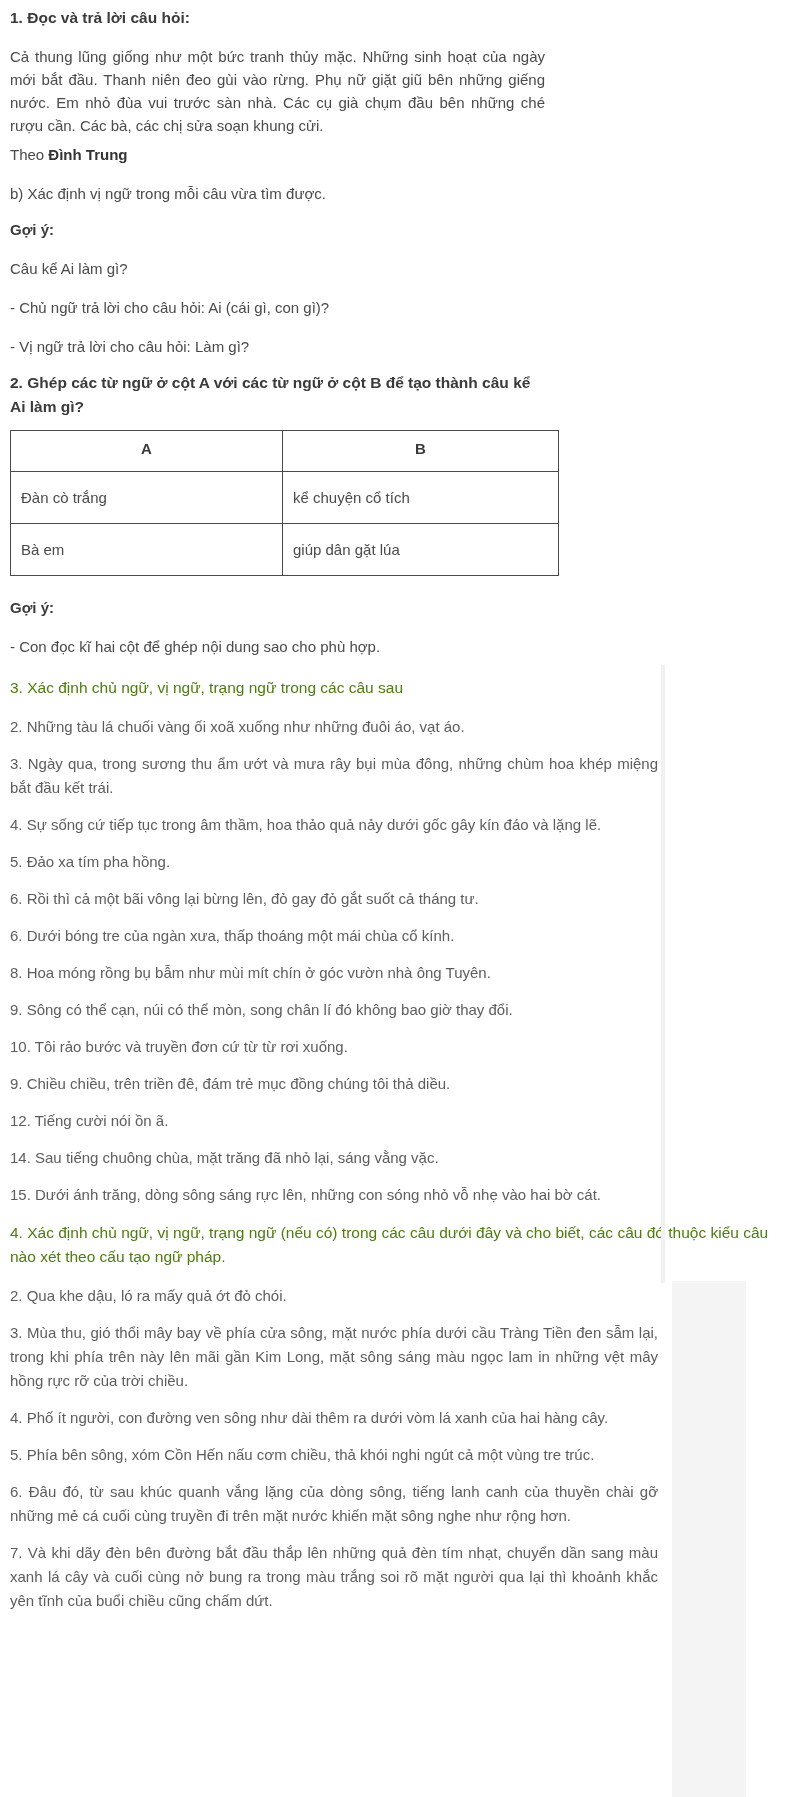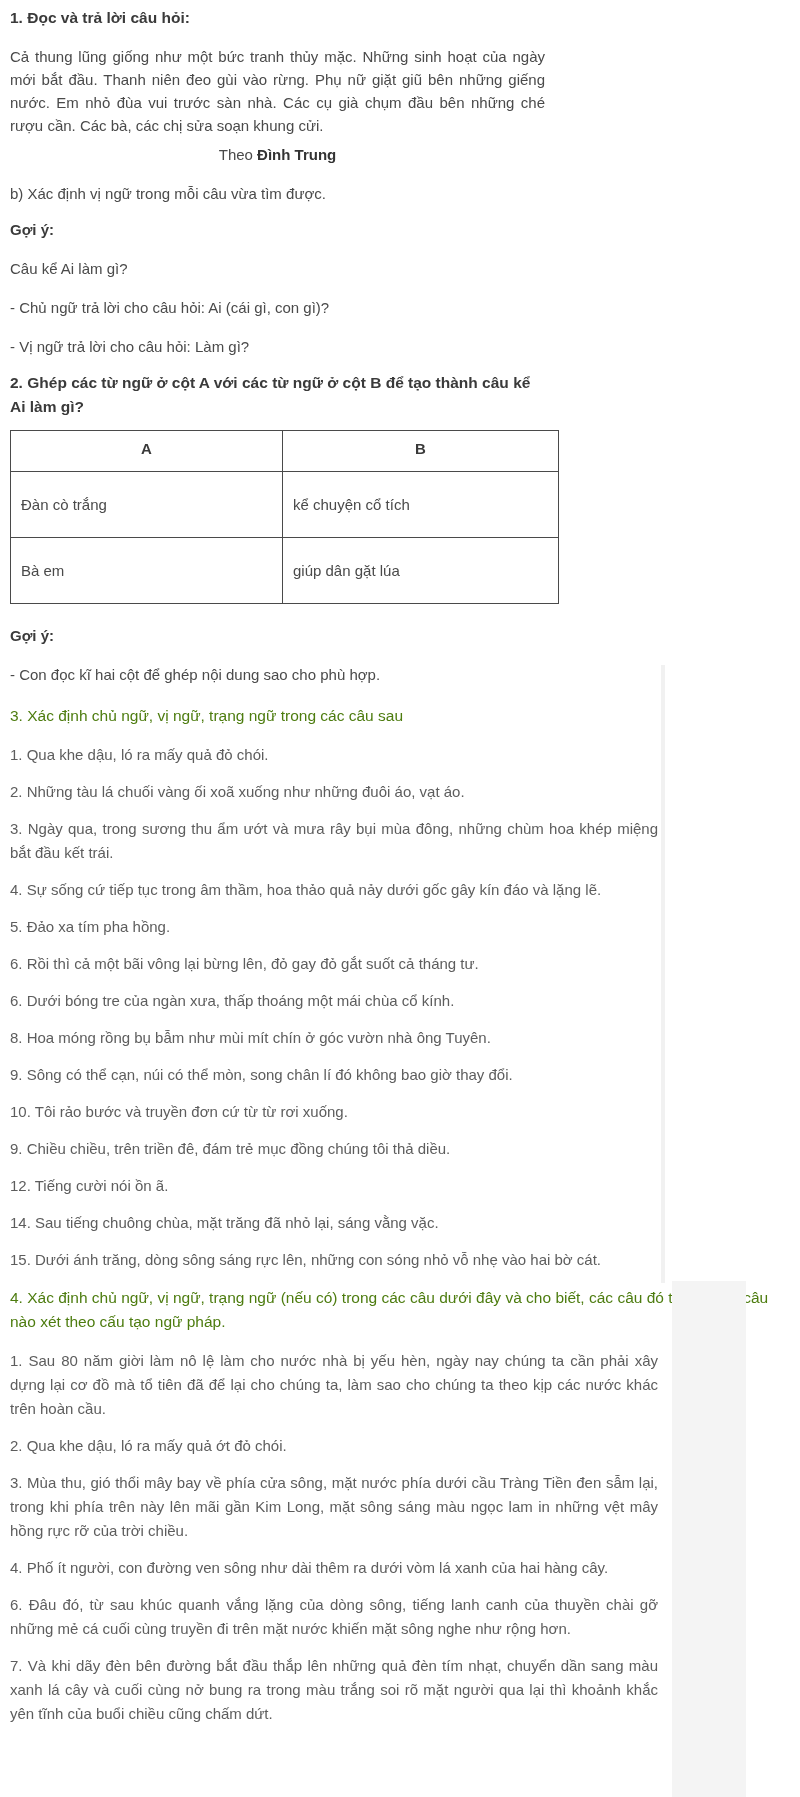--- a/index.html
+++ b/index.html
@@ -27,21 +27,21 @@
   .body-text {
     font-size: 15px;
     line-height: 23px;
     margin: 16px 0 13px 0;
     color: #4a4a4a;
   }
   .passage { text-align: justify; margin-bottom: 6px; }
 
   .author {
     max-width: 535px;
-    text-align: center;
+    text-align: left;
     font-size: 15px;
     line-height: 23px;
     margin: 0 0 16px 0;
     color: #4a4a4a;
   }
   .author b { color: #333333; }
 
   .hint-label {
     font-weight: 700;
     color: #3a3a3a;
@@ -65,21 +65,21 @@
     text-align: center;
     vertical-align: top;
     padding: 9px 10px 8px 10px;
     font-weight: 700;
     color: #3a3a3a;
   }
   .match th.col-b { width: 276px; }
   .match td {
     height: 42px;
     vertical-align: top;
-    padding: 24px 10px;
+    padding: 17px 10px;
   }
 
   .section-3-heading, .section-4-heading {
     font-weight: 400;
     color: #4d7c0f;
     font-size: 15.5px;
     line-height: 1.6;
     margin: 18px 0 14px 0;
   }
   .section-4-heading { max-width: 760px; margin-top: 14px; }
@@ -151,21 +151,20 @@
         </tbody>
     </table>
     <p class="hint-label">Gợi ý:</p>
     <p class="body-text">- Con đọc kĩ hai cột để ghép nội dung sao cho phù hợp.</p>
   </section>
 
   <section>
     <h2 class="section-3-heading">3. Xác định chủ ngữ, vị ngữ, trạng ngữ trong các câu sau</h2>
     <div class="items">
 
-        <p class="item">1. Qua khe dậu, ló ra mấy quả đỏ chói.</p>
 
         <p class="item">2. Những tàu lá chuối vàng ối xoã xuống như những đuôi áo, vạt áo.</p>
 
         <p class="item">3. Ngày qua, trong sương thu ẩm ướt và mưa rây bụi mùa đông, những chùm hoa khép miệng bắt đầu kết trái.</p>
 
         <p class="item">4. Sự sống cứ tiếp tục trong âm thầm, hoa thảo quả nảy dưới gốc gây kín đáo và lặng lẽ.</p>
 
         <p class="item">5. Đảo xa tím pha hồng.</p>
 
         <p class="item">6. Rồi thì cả một bãi vông lại bừng lên, đỏ gay đỏ gắt suốt cả tháng tư.</p>
@@ -186,28 +185,28 @@
         <p class="item">14. Sau tiếng chuông chùa, mặt trăng đã nhỏ lại, sáng vằng vặc.</p>
 
         <p class="item">15. Dưới ánh trăng, dòng sông sáng rực lên, những con sóng nhỏ vỗ nhẹ vào hai bờ cát.</p>
       </div>
   </section>
 
   <section>
     <h2 class="section-4-heading">4. Xác định chủ ngữ, vị ngữ, trạng ngữ (nếu có) trong các câu dưới đây và cho biết, các câu đó thuộc kiểu câu nào xét theo cấu tạo ngữ pháp.</h2>
     <div class="items">
 
-        <p class="item">1. Sau 80 năm giời làm nô lệ làm cho nước nhà bị yếu hèn, ngày nay chúng ta cần phải xây dựng lại cơ đồ mà tổ tiên đã để lại cho chúng ta, làm sao cho chúng ta theo kịp các nước khác trên hoàn cầu.</p>
 
         <p class="item">2. Qua khe dậu, ló ra mấy quả ớt đỏ chói.</p>
 
         <p class="item">3. Mùa thu, gió thổi mây bay về phía cửa sông, mặt nước phía dưới cầu Tràng Tiền đen sẫm lại, trong khi phía trên này lên mãi gần Kim Long, mặt sông sáng màu ngọc lam in những vệt mây hồng rực rỡ của trời chiều.</p>
 
         <p class="item">4. Phố ít người, con đường ven sông như dài thêm ra dưới vòm lá xanh của hai hàng cây.</p>
 
+        <p class="item">5. Phía bên sông, xóm Cồn Hến nấu cơm chiều, thả khói nghi ngút cả một vùng tre trúc.</p>
 
         <p class="item">6. Đâu đó, từ sau khúc quanh vắng lặng của dòng sông, tiếng lanh canh của thuyền chài gỡ những mẻ cá cuối cùng truyền đi trên mặt nước khiến mặt sông nghe như rộng hơn.</p>
 
         <p class="item">7. Và khi dãy đèn bên đường bắt đầu thắp lên những quả đèn tím nhạt, chuyển dần sang màu xanh lá cây và cuối cùng nở bung ra trong màu trắng soi rõ mặt người qua lại thì khoảnh khắc yên tĩnh của buổi chiều cũng chấm dứt.</p>
 
       </div>
   </section>
 
 </div>
 

